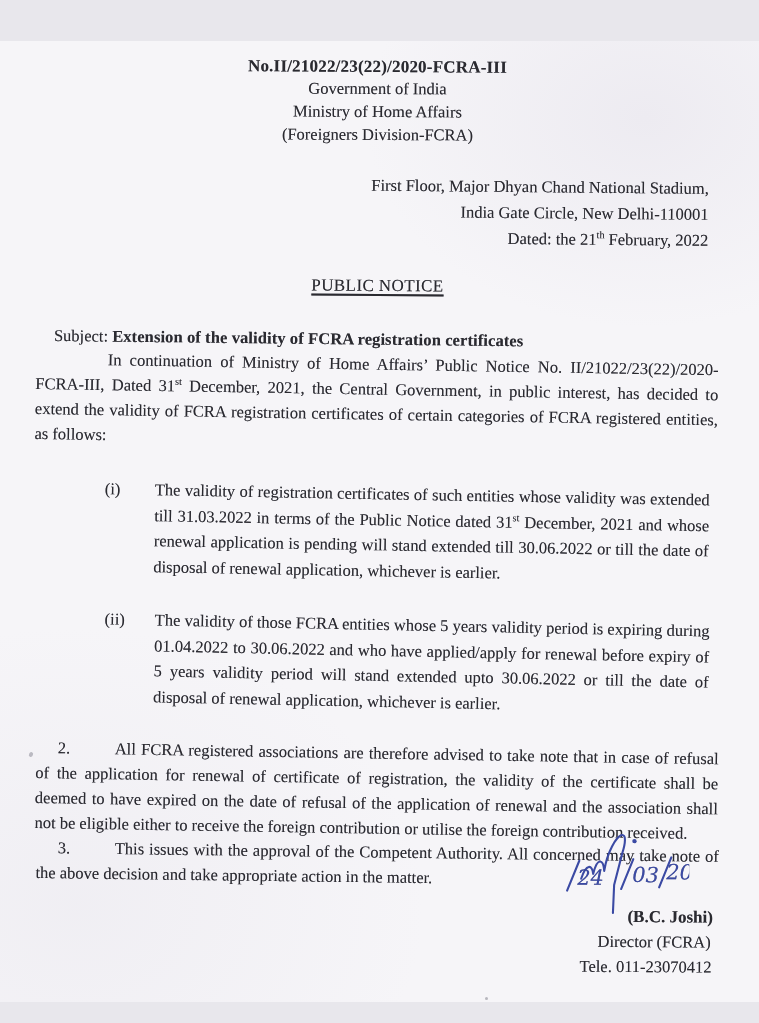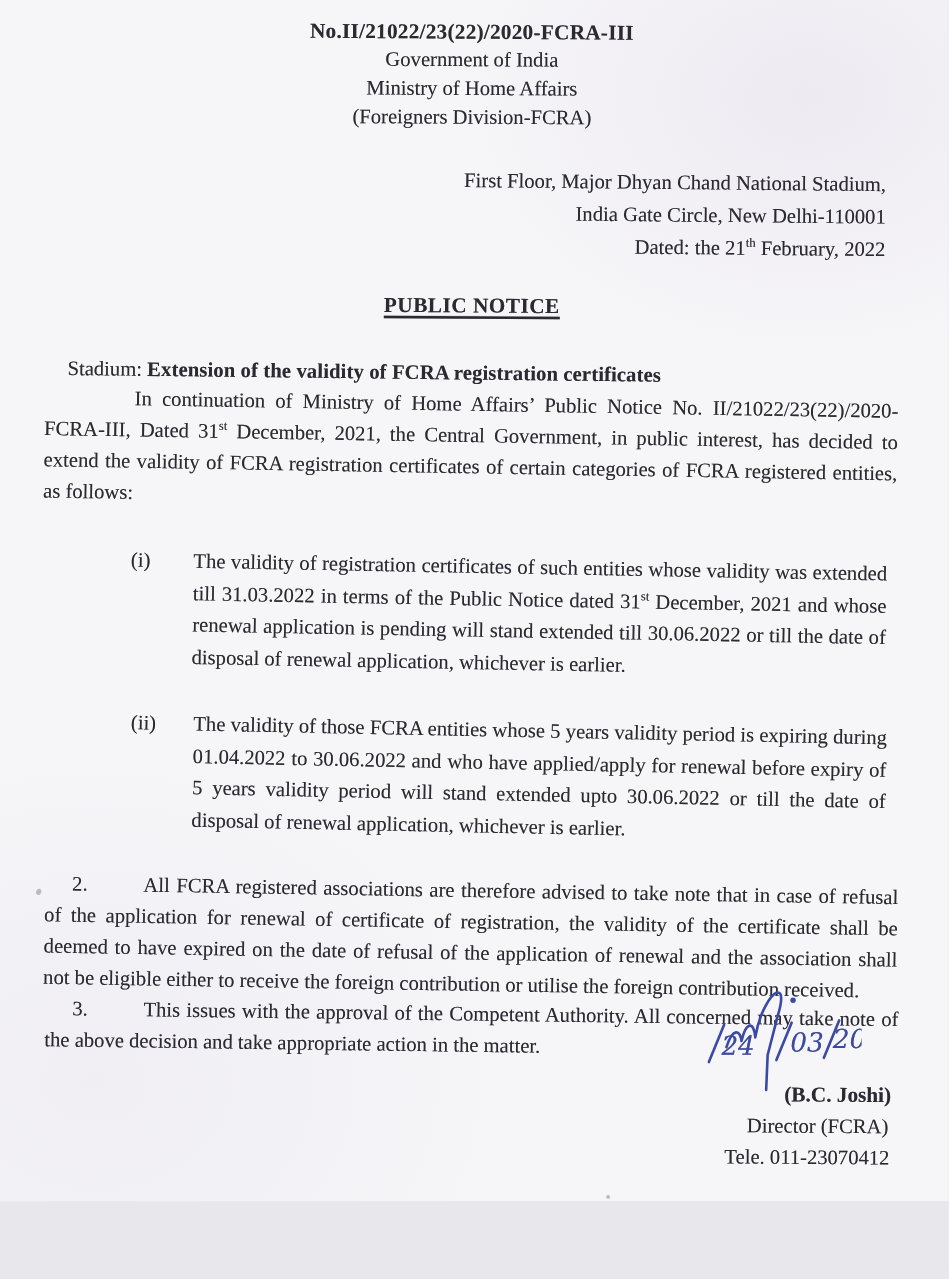--- a/index.html
+++ b/index.html
@@ -7,29 +7,30 @@
     position:relative;
     width:759px;height:961px;
     background-color:#f6f5f8;
     background-image:
       radial-gradient(ellipse 400px 300px at 85% 8%, rgba(210,205,220,0.25), rgba(0,0,0,0) 70%),
       radial-gradient(ellipse 500px 400px at 10% 90%, rgba(215,212,224,0.2), rgba(0,0,0,0) 70%);
     overflow:hidden;
     font-family:"Liberation Serif","DejaVu Serif",serif;
     color:#2a2a30;
     text-shadow:0 0 .5px rgba(45,45,58,.45);
+    margin-top:41px;
   }
   .content{padding:16px 40px 0 36px;}
   .center{text-align:center;}
   .ref{font-weight:bold;font-size:17px;letter-spacing:.2px;transform:rotate(.35deg);}
   .org{font-size:16.5px;line-height:23px;transform:rotate(.3deg);}
   .addr-block{margin-top:30px;text-align:right;font-size:16.5px;line-height:26px;
     padding-right:10px;transform:rotate(.55deg);transform-origin:right top;}
   .title-row{margin-top:22px;text-align:center;transform:rotate(.4deg);}
-  .title-inner{font-weight:bold;font-size:17px;letter-spacing:.4px;
+  .title-inner{font-weight:normal;font-size:17px;letter-spacing:.4px;
     text-decoration:underline;text-decoration-thickness:2px;text-underline-offset:3px;}
   .subject{margin:30px 0 0 18px;font-size:16.5px;transform:rotate(.65deg);transform-origin:left center;}
   .subject b{letter-spacing:.1px;}
   p.para{font-size:16.5px;line-height:25px;text-align:justify;margin:0;}
   .para1{margin-top:26px;text-indent:72px;transform:rotate(.95deg);transform-origin:left top;}
   .list{margin-top:29px;}
   .li{display:flex;margin-bottom:28px;font-size:16.5px;line-height:25.5px;}
   .li .li-label{flex:0 0 50px;margin-left:69px;}
   .li .li-text{width:555px;text-align:justify;}
   .li-i{transform:rotate(1.05deg);transform-origin:left top;}
@@ -62,21 +63,21 @@
     <div class="addr-block">
       <div>First Floor, Major Dhyan Chand National Stadium,</div>
       <div>India Gate Circle, New Delhi-110001</div>
       <div><span>Dated: the 21</span><sup>th</sup><span> February, 2022</span></div>
     </div>
 
     <div class="title-row">
       <span class="title-inner">PUBLIC NOTICE</span>
     </div>
 
-    <p class="subject"><span>Stadium: </span><b>Extension of the validity of FCRA registration certificates</b></p>
+    <p class="subject"><span>Subject: </span><b>Extension of the validity of FCRA registration certificates</b></p>
 
     <p class="para para1"><span>In continuation of Ministry of Home Affairs’ Public Notice No. II/21022/23(22)/2020-FCRA-III, Dated 31</span><sup>st</sup><span> December, 2021, the Central Government, in public interest, has decided to extend the validity of FCRA registration certificates of certain categories of FCRA registered entities, as follows:</span></p>
 
     <div class="list">
       <div class="li li-i">
         <span class="li-label">(i)</span>
         <span class="li-text"><span>The validity of registration certificates of such entities whose validity was extended till 31.03.2022 in terms of the Public Notice dated 31</span><sup>st</sup><span> December, 2021 and whose renewal application is pending will stand extended till 30.06.2022 or till the date of disposal of renewal application, whichever is earlier.</span></span>
       </div>
       <div class="li li-ii">
         <span class="li-label">(ii)</span>

